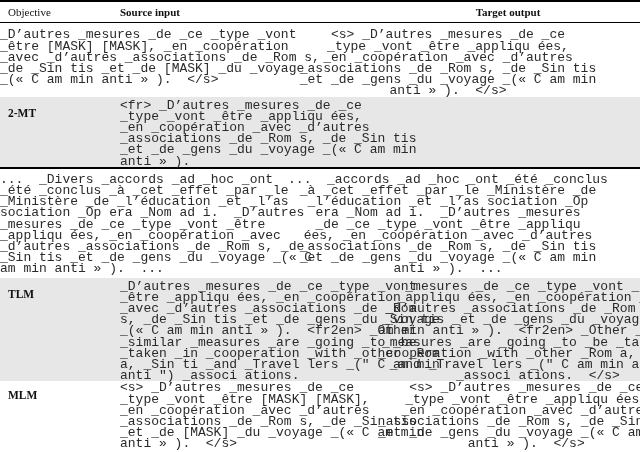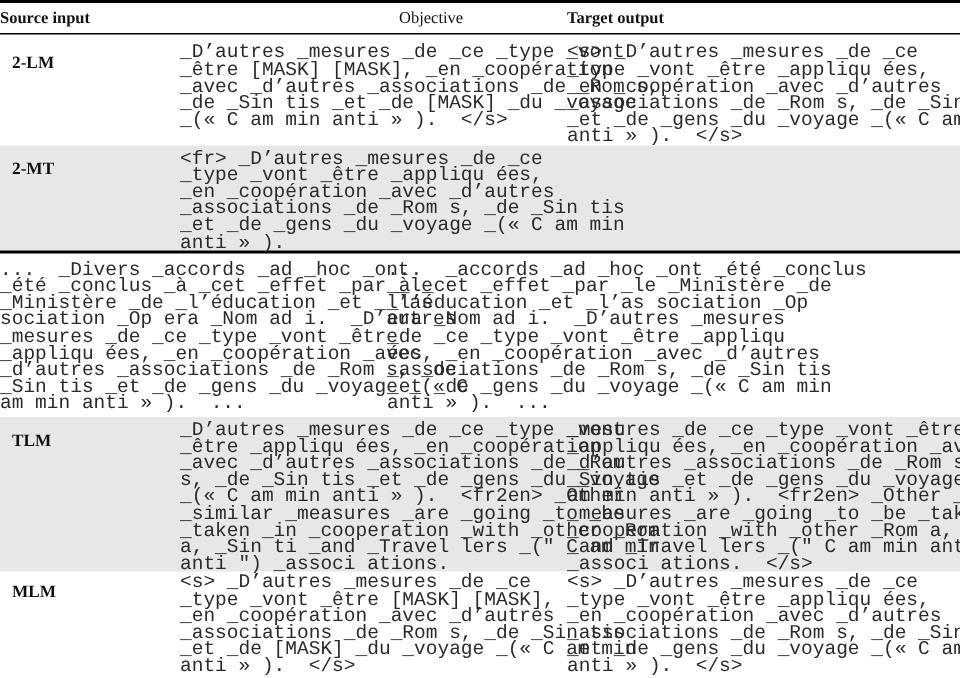--- a/index.html
+++ b/index.html
@@ -37,20 +37,21 @@
     padding-left: 8px;
     flex: 0 0 120px;
   }
   .cell.src {
     width: 258px;
     flex: 0 0 258px;
   }
   .cell.tgt {
     flex: 1 1 auto;
     padding-right: 2px;
+    text-align: center;
   }
   
   .row.header { padding-top: 4px; padding-bottom: 4px; }
   .row.header .obj {
     font-size: 11px;
     font-weight: normal;
   }
   .row.header .src, .row.header .tgt {
     font-size: 11px;
     font-weight: bold;
@@ -77,29 +78,28 @@
   .row.r-mlm { padding-top: 1px; padding-bottom: 16px; }
 </style>
 </head>
 <body>
 
 <div class="table">
 
   <div class="rule thick"></div>
 
   <div class="row header">
+    <div class="cell obj">Objective</div>
     <div class="cell src">Source input</div>
-    <div class="cell obj">Objective</div>
     <div class="cell tgt">Target output</div>
   </div>
 
   <div class="rule thin"></div>
 
   <div class="row r-2lm">
-    <div class="cell obj obj-label">2-LM</div>
     <div class="cell src mono">_D’autres _mesures _de _ce _type _vont
 _être [MASK] [MASK], _en _coopération
 _avec _d’autres _associations _de _Rom s,
 _de _Sin tis _et _de [MASK] _du _voyage
 _(« C am min anti » ).  &lt;/s&gt;</div>
     <div class="cell tgt mono">&lt;s&gt; _D’autres _mesures _de _ce
 _type _vont _être _appliqu ées,
 _en _coopération _avec _d’autres
 _associations _de _Rom s, _de _Sin tis
 _et _de _gens _du _voyage _(« C am min

